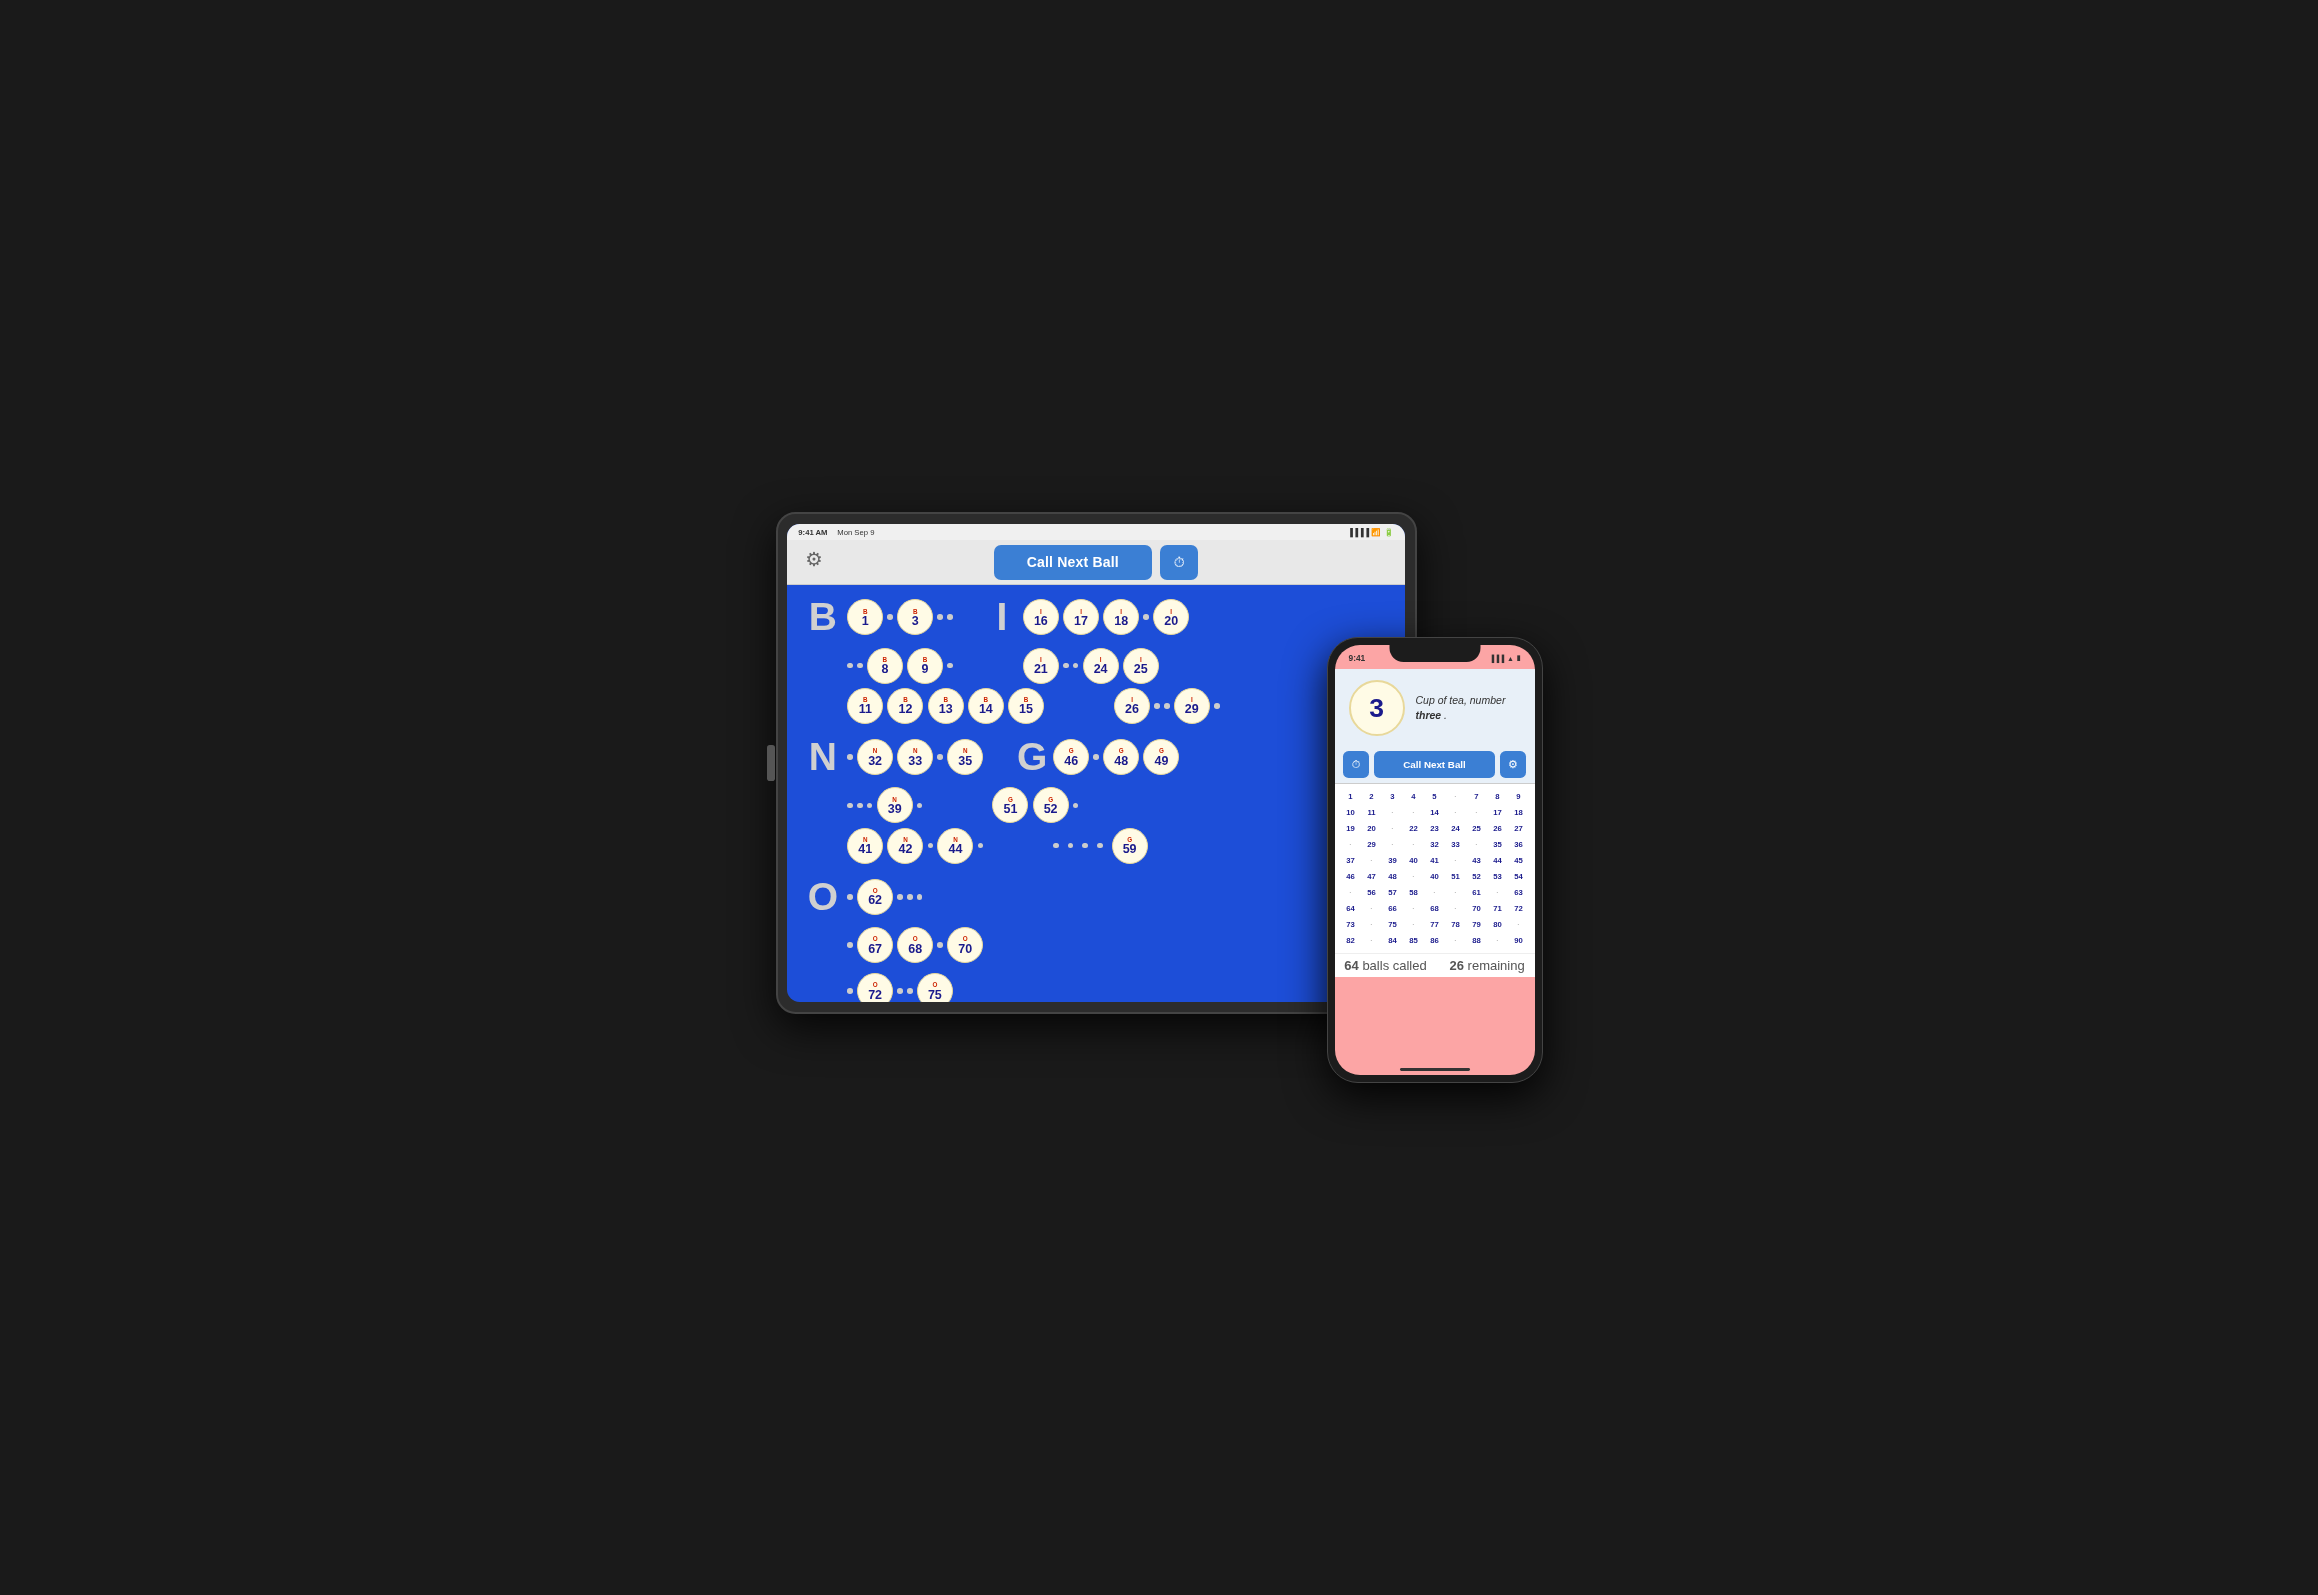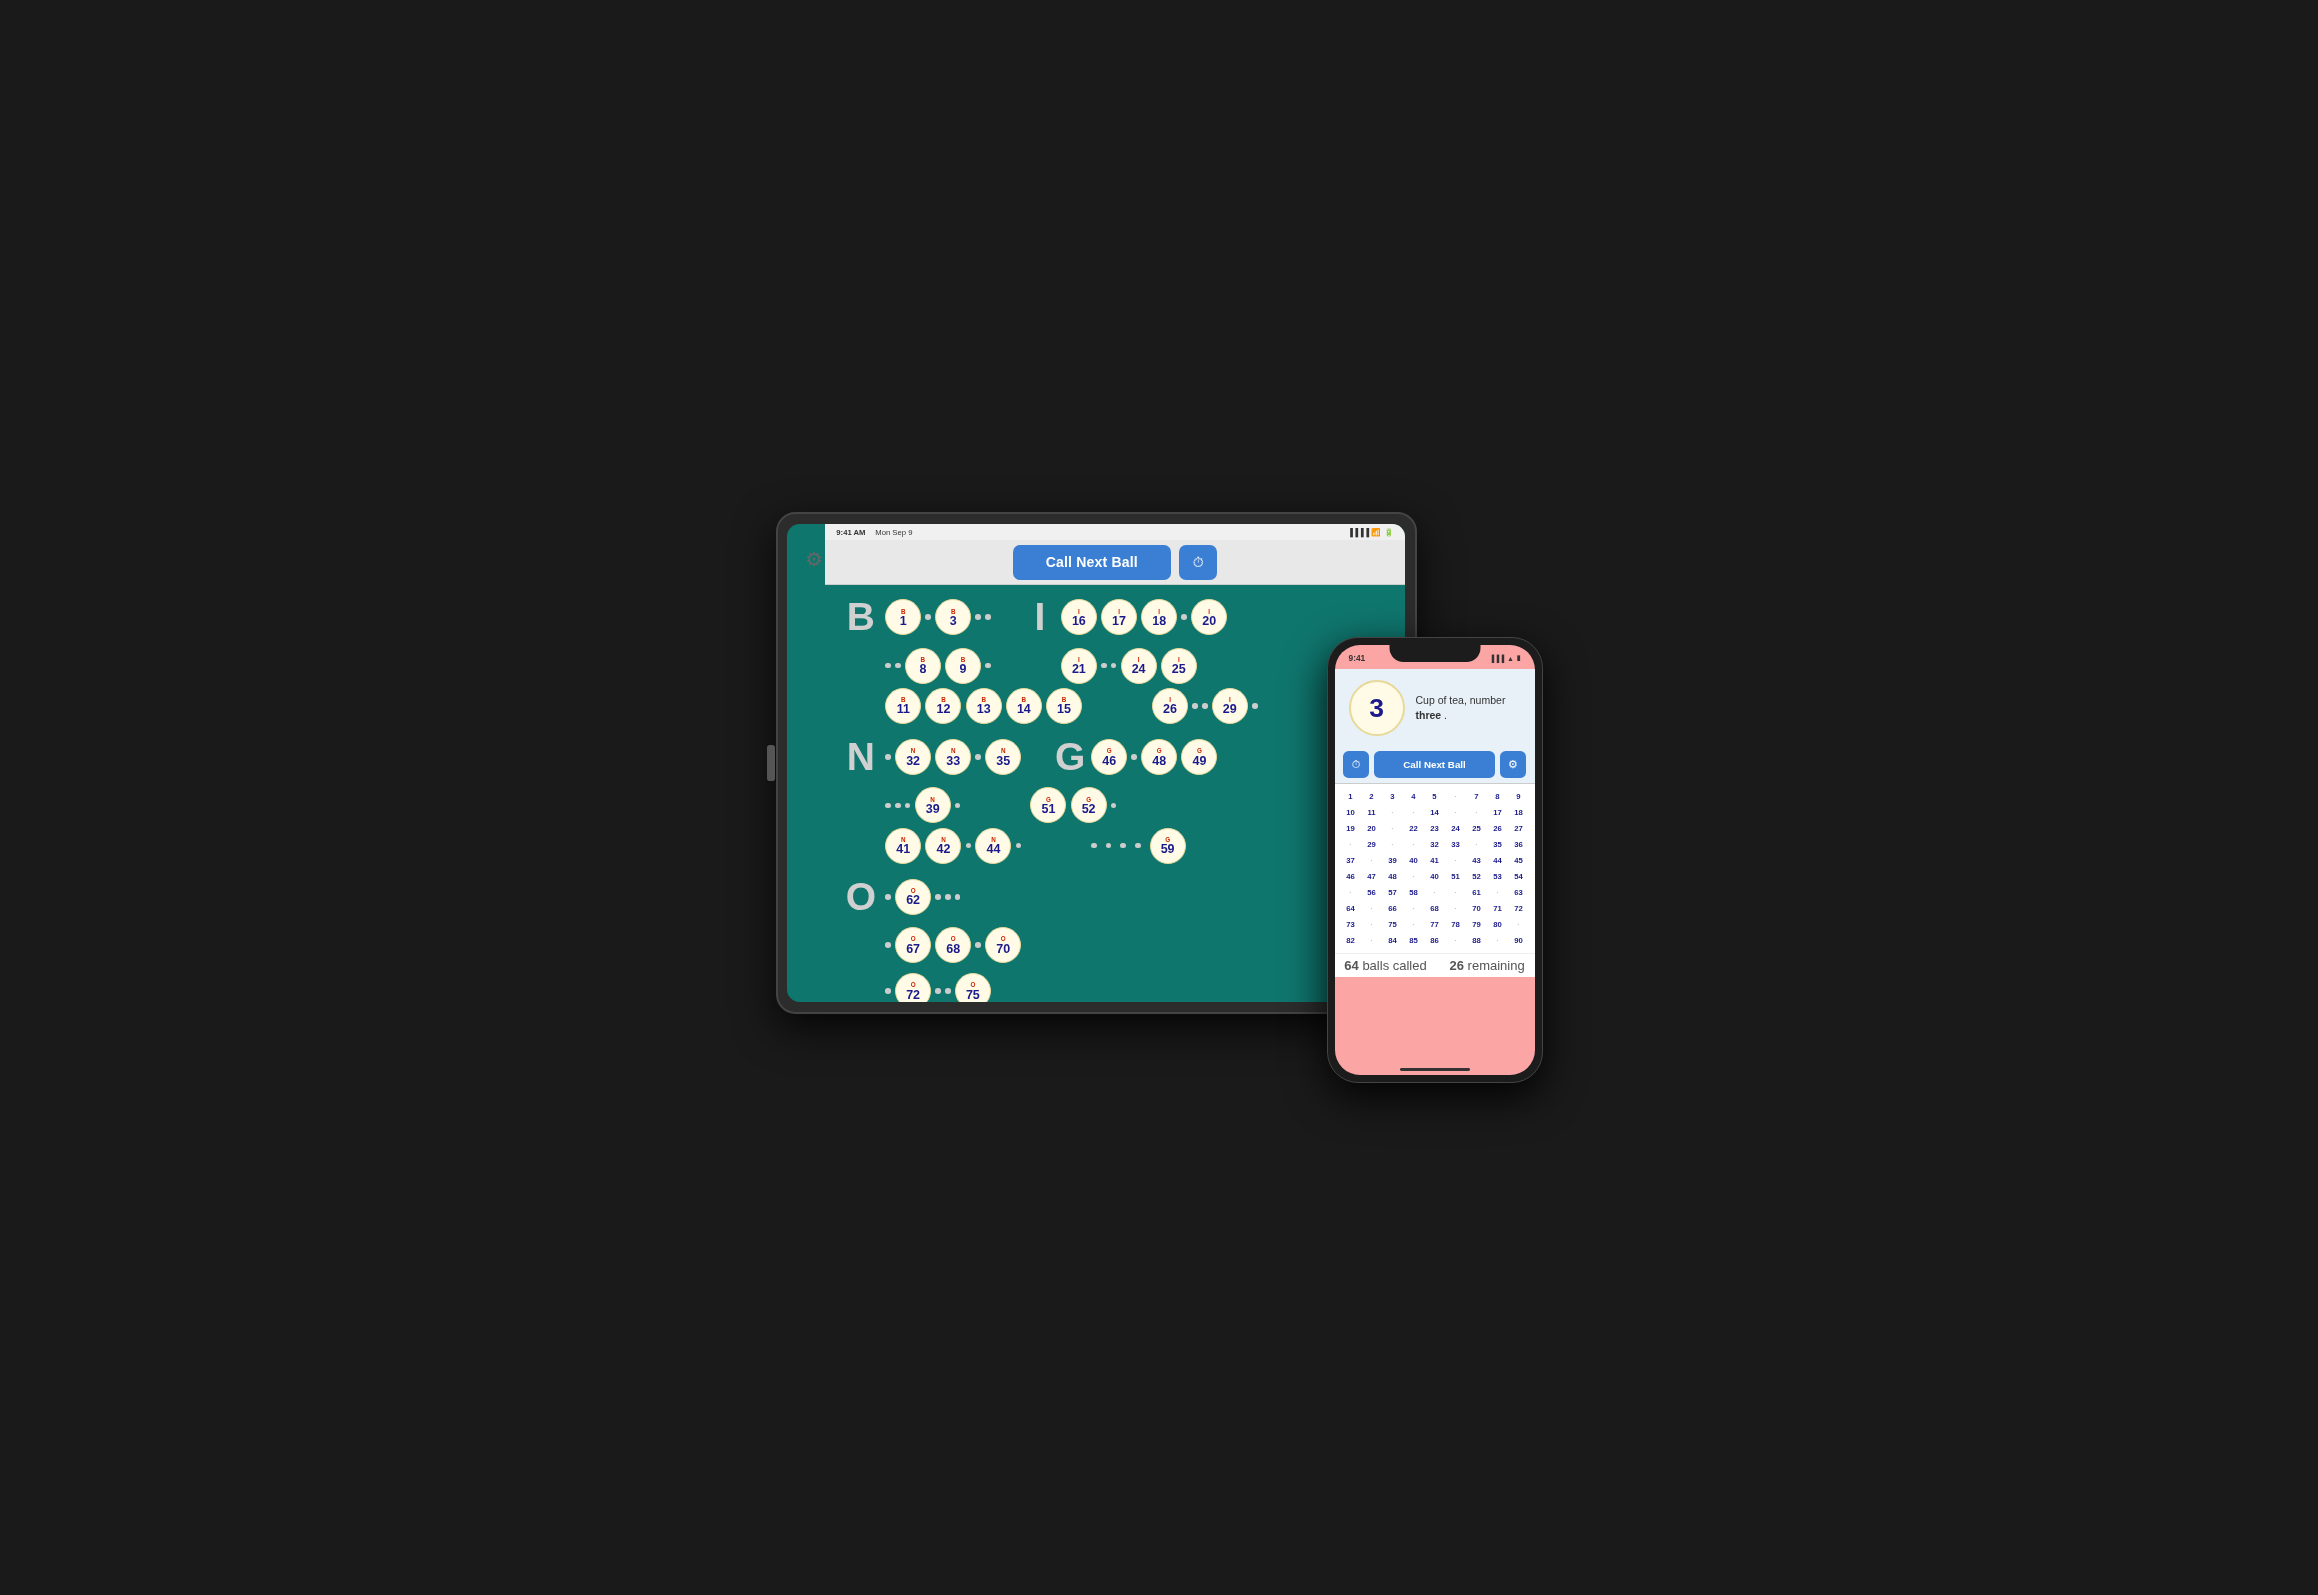--- a/index.html
+++ b/index.html
@@ -25,24 +25,23 @@
       width: 641px;
       height: 502px;
       background: #2c2c2c;
       border-radius: 19.5px;
       box-shadow: 0 14px 42px rgba(0,0,0,0.8);
       border: 2.1px solid #444;
     }
     .ipad-inner {
       position: absolute;
       top: 9.8px; left: 9.8px; right: 9.8px; bottom: 9.8px;
-      background: #0f766e;
+      background: #1d4ed8;
       border-radius: 12.5px;
       overflow: hidden;
-      padding-left: 38px;
     }
     .ipad-home {
       position: absolute;
       left: -11px;
       top: 50%;
       transform: translateY(-50%);
       width: 8.4px;
       height: 36px;
       background: #555;
       border-radius: 2.8px;
@@ -217,20 +216,21 @@
     }
     .iphone-big-ball .big-num {
       font-size: 26.5px;
       font-weight: 900;
       color: #1a1a8c;
     }
     .iphone-ball-desc {
       font-size: 10.5px;
       color: #333;
       line-height: 1.4;
+      font-style: italic;
     }
     .iphone-ball-desc strong { font-weight: 900; }
 
     
     .iphone-toolbar {
       display: flex;
       align-items: center;
       gap: 4.2px;
       padding: 5.6px 8.4px;
       background: #e8f0f8;

